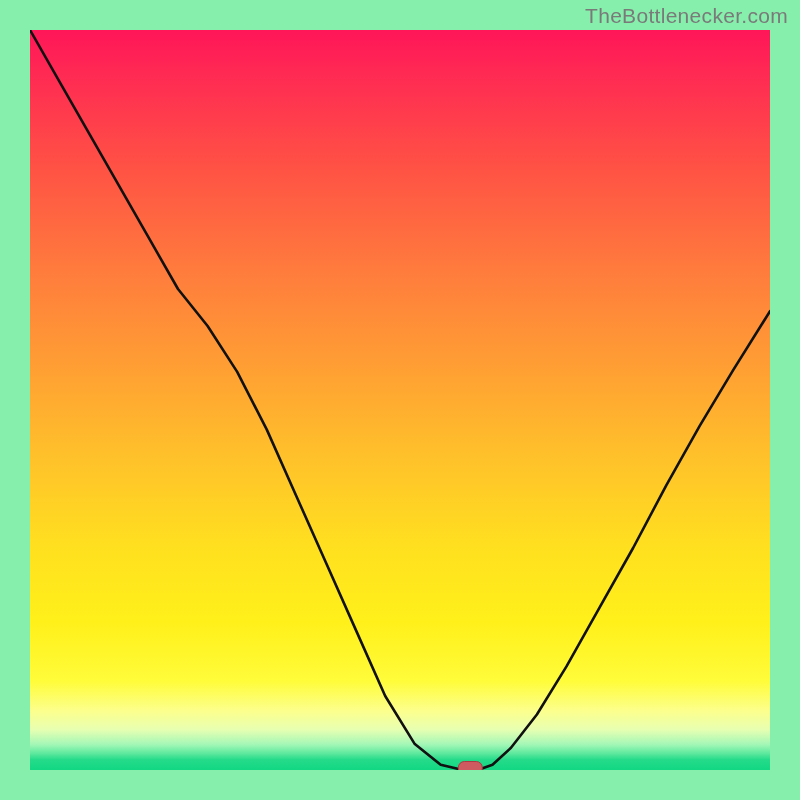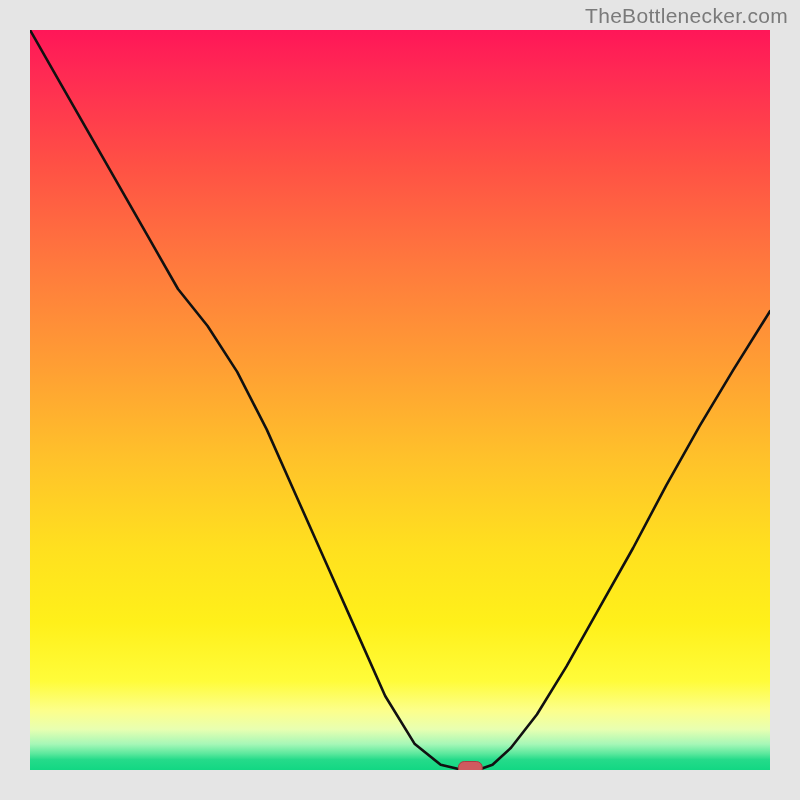--- a/index.html
+++ b/index.html
@@ -8,21 +8,21 @@
     width: 800px;
     height: 800px;
     background: #000;
     overflow: hidden;
     font-family: Arial, Helvetica, sans-serif;
   }
   .frame {
     position: relative;
     width: 800px;
     height: 800px;
-    background: #e5e5e5;
+    background: #86efac;
   }
   .plot {
     position: absolute;
     left: 30px;
     top: 30px;
     width: 740px;
     height: 740px;
     
     background: linear-gradient(
       to bottom,

